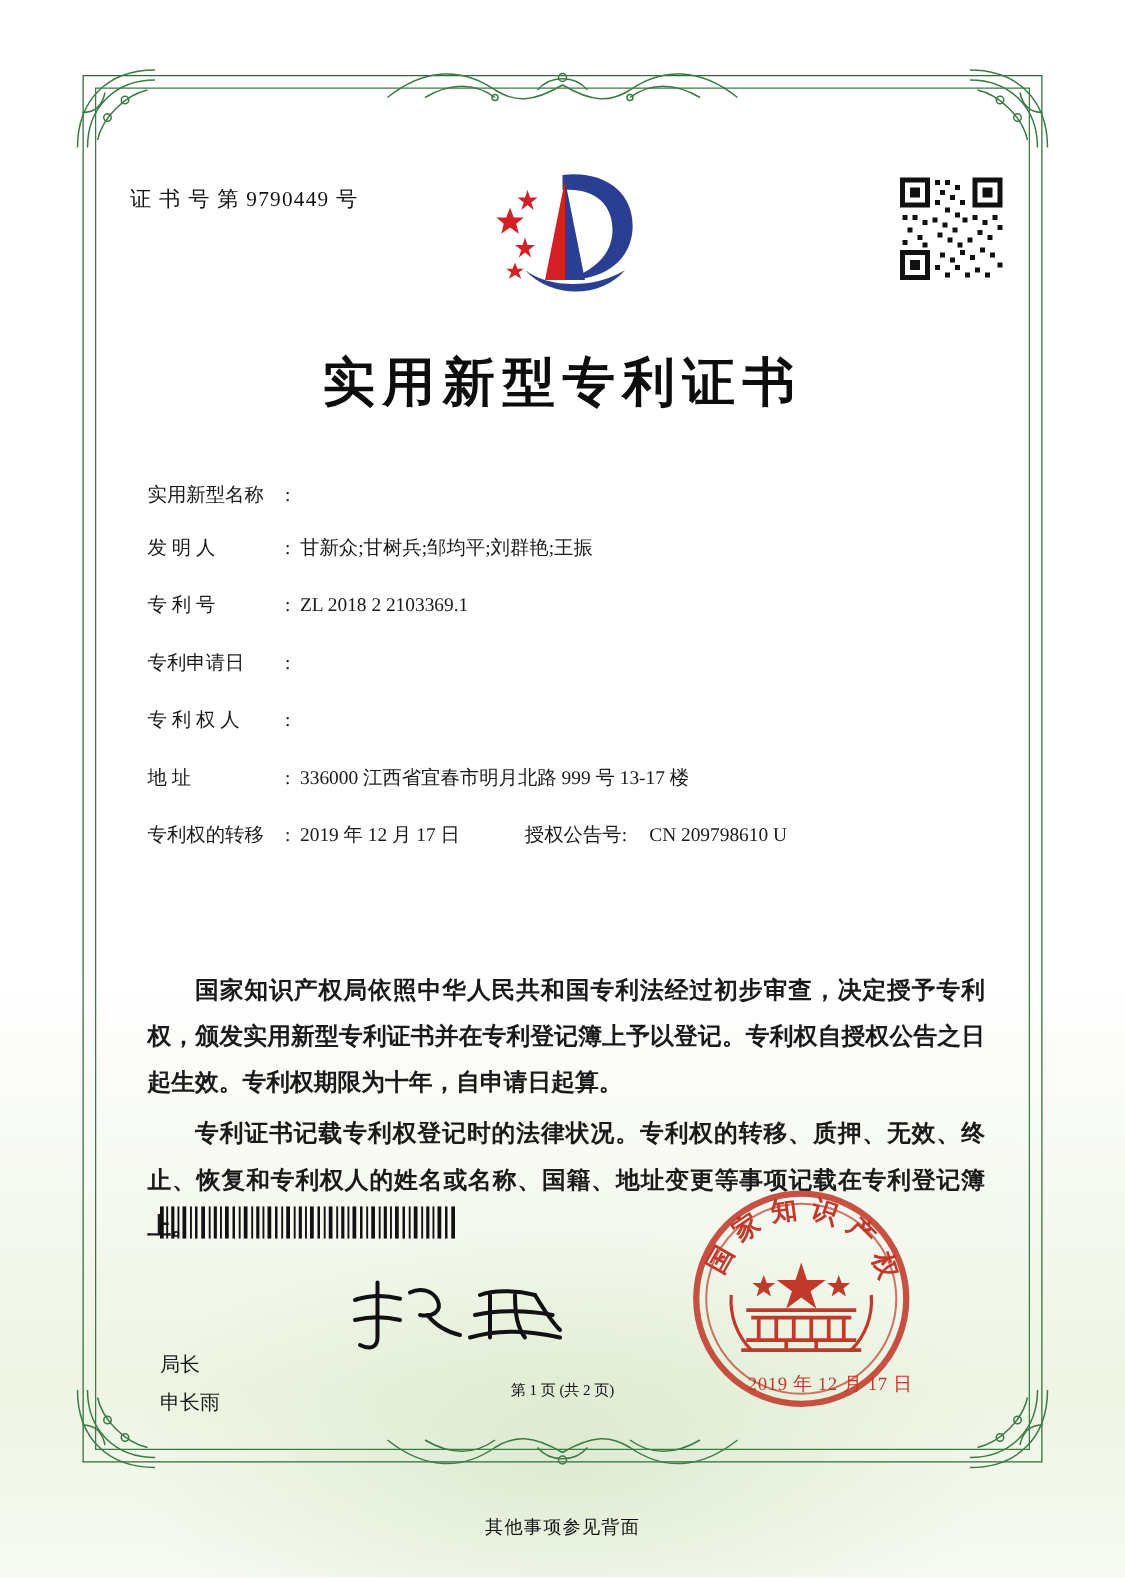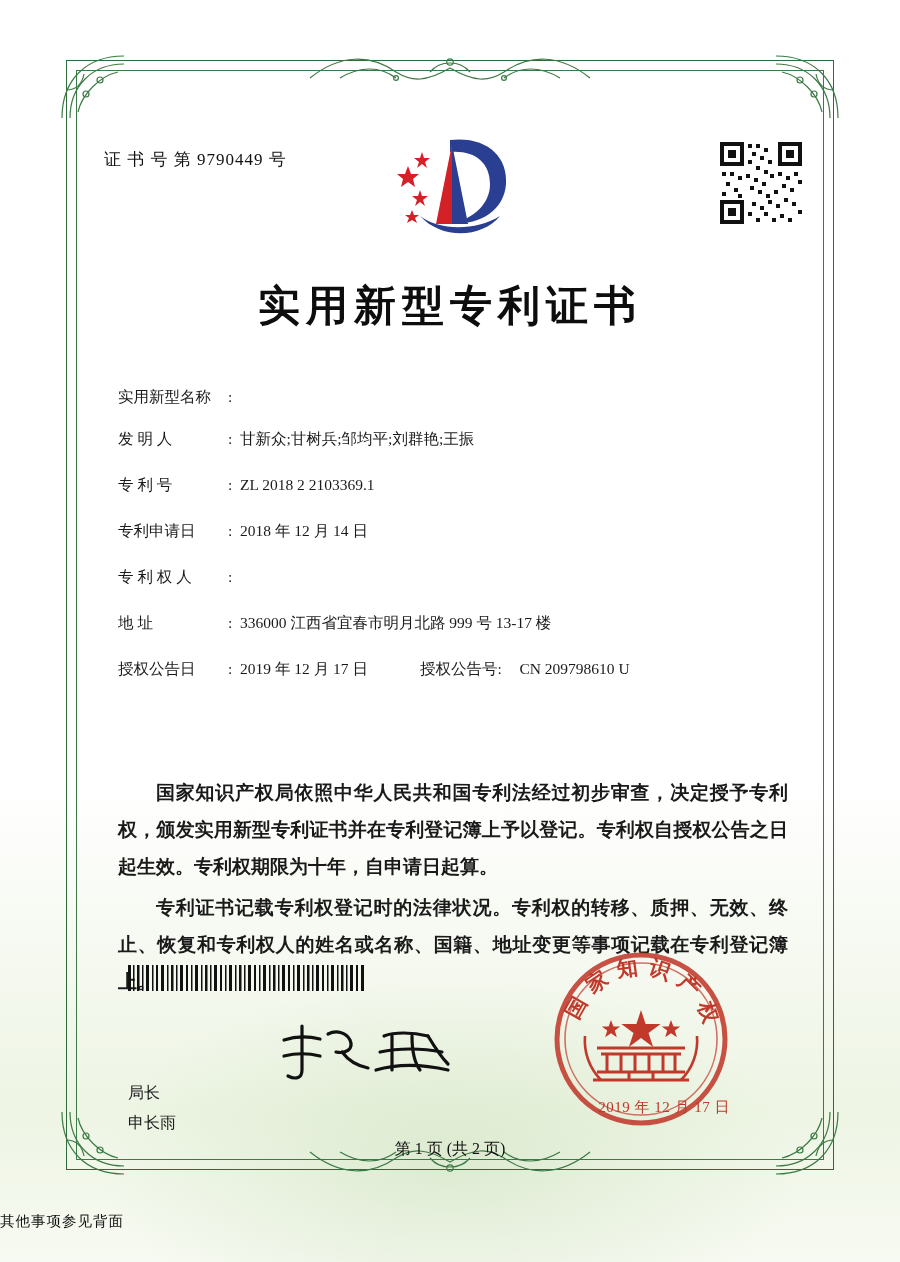--- a/index.html
+++ b/index.html
@@ -192,29 +192,30 @@
     font-size: 15px;
     color: #c0392b;
     letter-spacing: 0.5px;
     white-space: nowrap;
   }
 
   
   .page-no {
     position: absolute;
     left: 0; right: 0;
-    top: 1139px;
+    top: 1104px;
     text-align: center;
-    font-size: 16px;
+    font-size: 12px;
     color: #111;
   }
   .footnote {
     position: absolute;
     left: 0; right: 0;
     top: 1212px;
+    text-align: center;
     font-size: 14.5px;
     color: #111;
     letter-spacing: 1px;
   }
 </style>
 </head>
 <body>
 
 <div class="page">
 
@@ -397,36 +398,35 @@
 
     <div class="field-row">
       <div class="field-label spread">专    利    号</div>
       <div class="field-colon">:</div>
       <div class="field-value">ZL 2018 2 2103369.1</div>
     </div>
 
     <div class="field-row">
       <div class="field-label">专利申请日</div>
       <div class="field-colon">:</div>
-      <div class="field-value">2018 年 12 月 14 日</div>
     </div>
 
     <div class="field-row">
       <div class="field-label spread">专 利 权 人</div>
       <div class="field-colon">:</div>
     </div>
 
     <div class="field-row">
       <div class="field-label spread">地         址</div>
       <div class="field-colon">:</div>
       <div class="field-value">336000 江西省宜春市明月北路 999 号 13-17 楼</div>
     </div>
 
     <div class="field-row pair">
-      <div class="field-label">授权公告日</div>
+      <div class="field-label">专利权的转移</div>
       <div class="field-colon">:</div>
       <div>2019 年 12 月 17 日</div>
       <div class="pair-second-label">授权公告号</div>
       <div class="field-colon">:</div>
       <div class="pair-second-value">CN 209798610 U</div>
     </div>
 
   </div>
 
   <div class="paragraphs">

